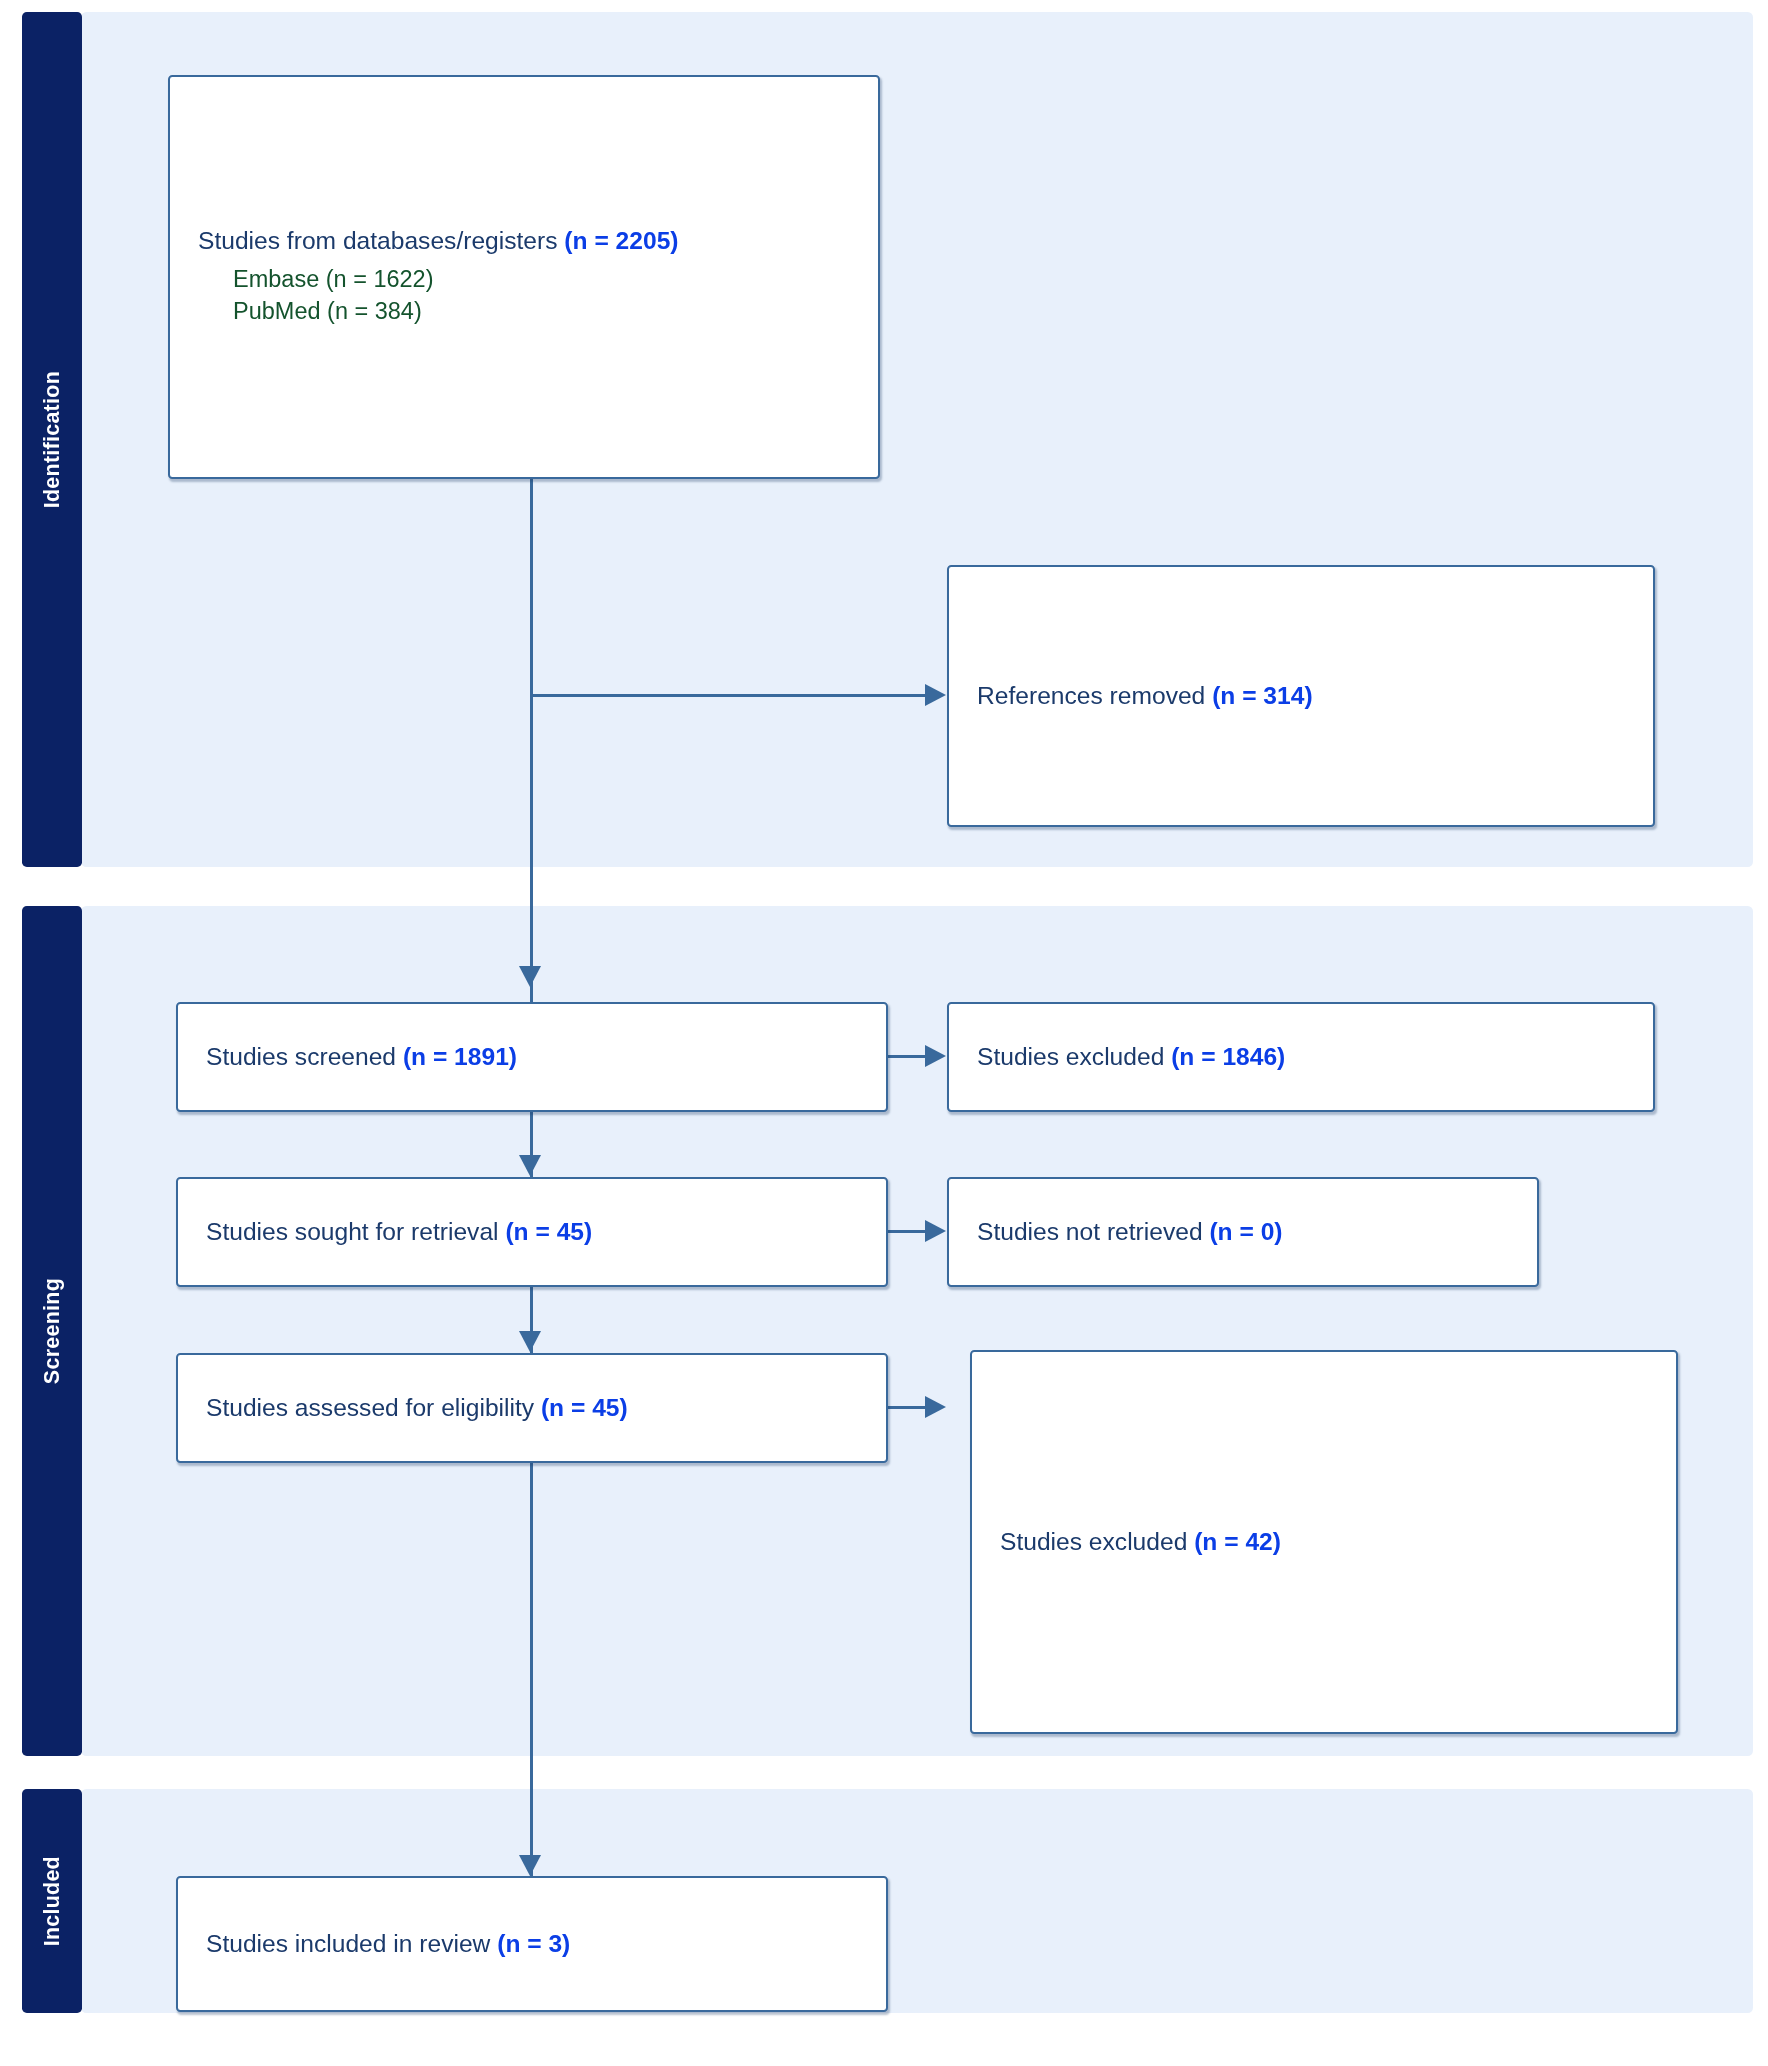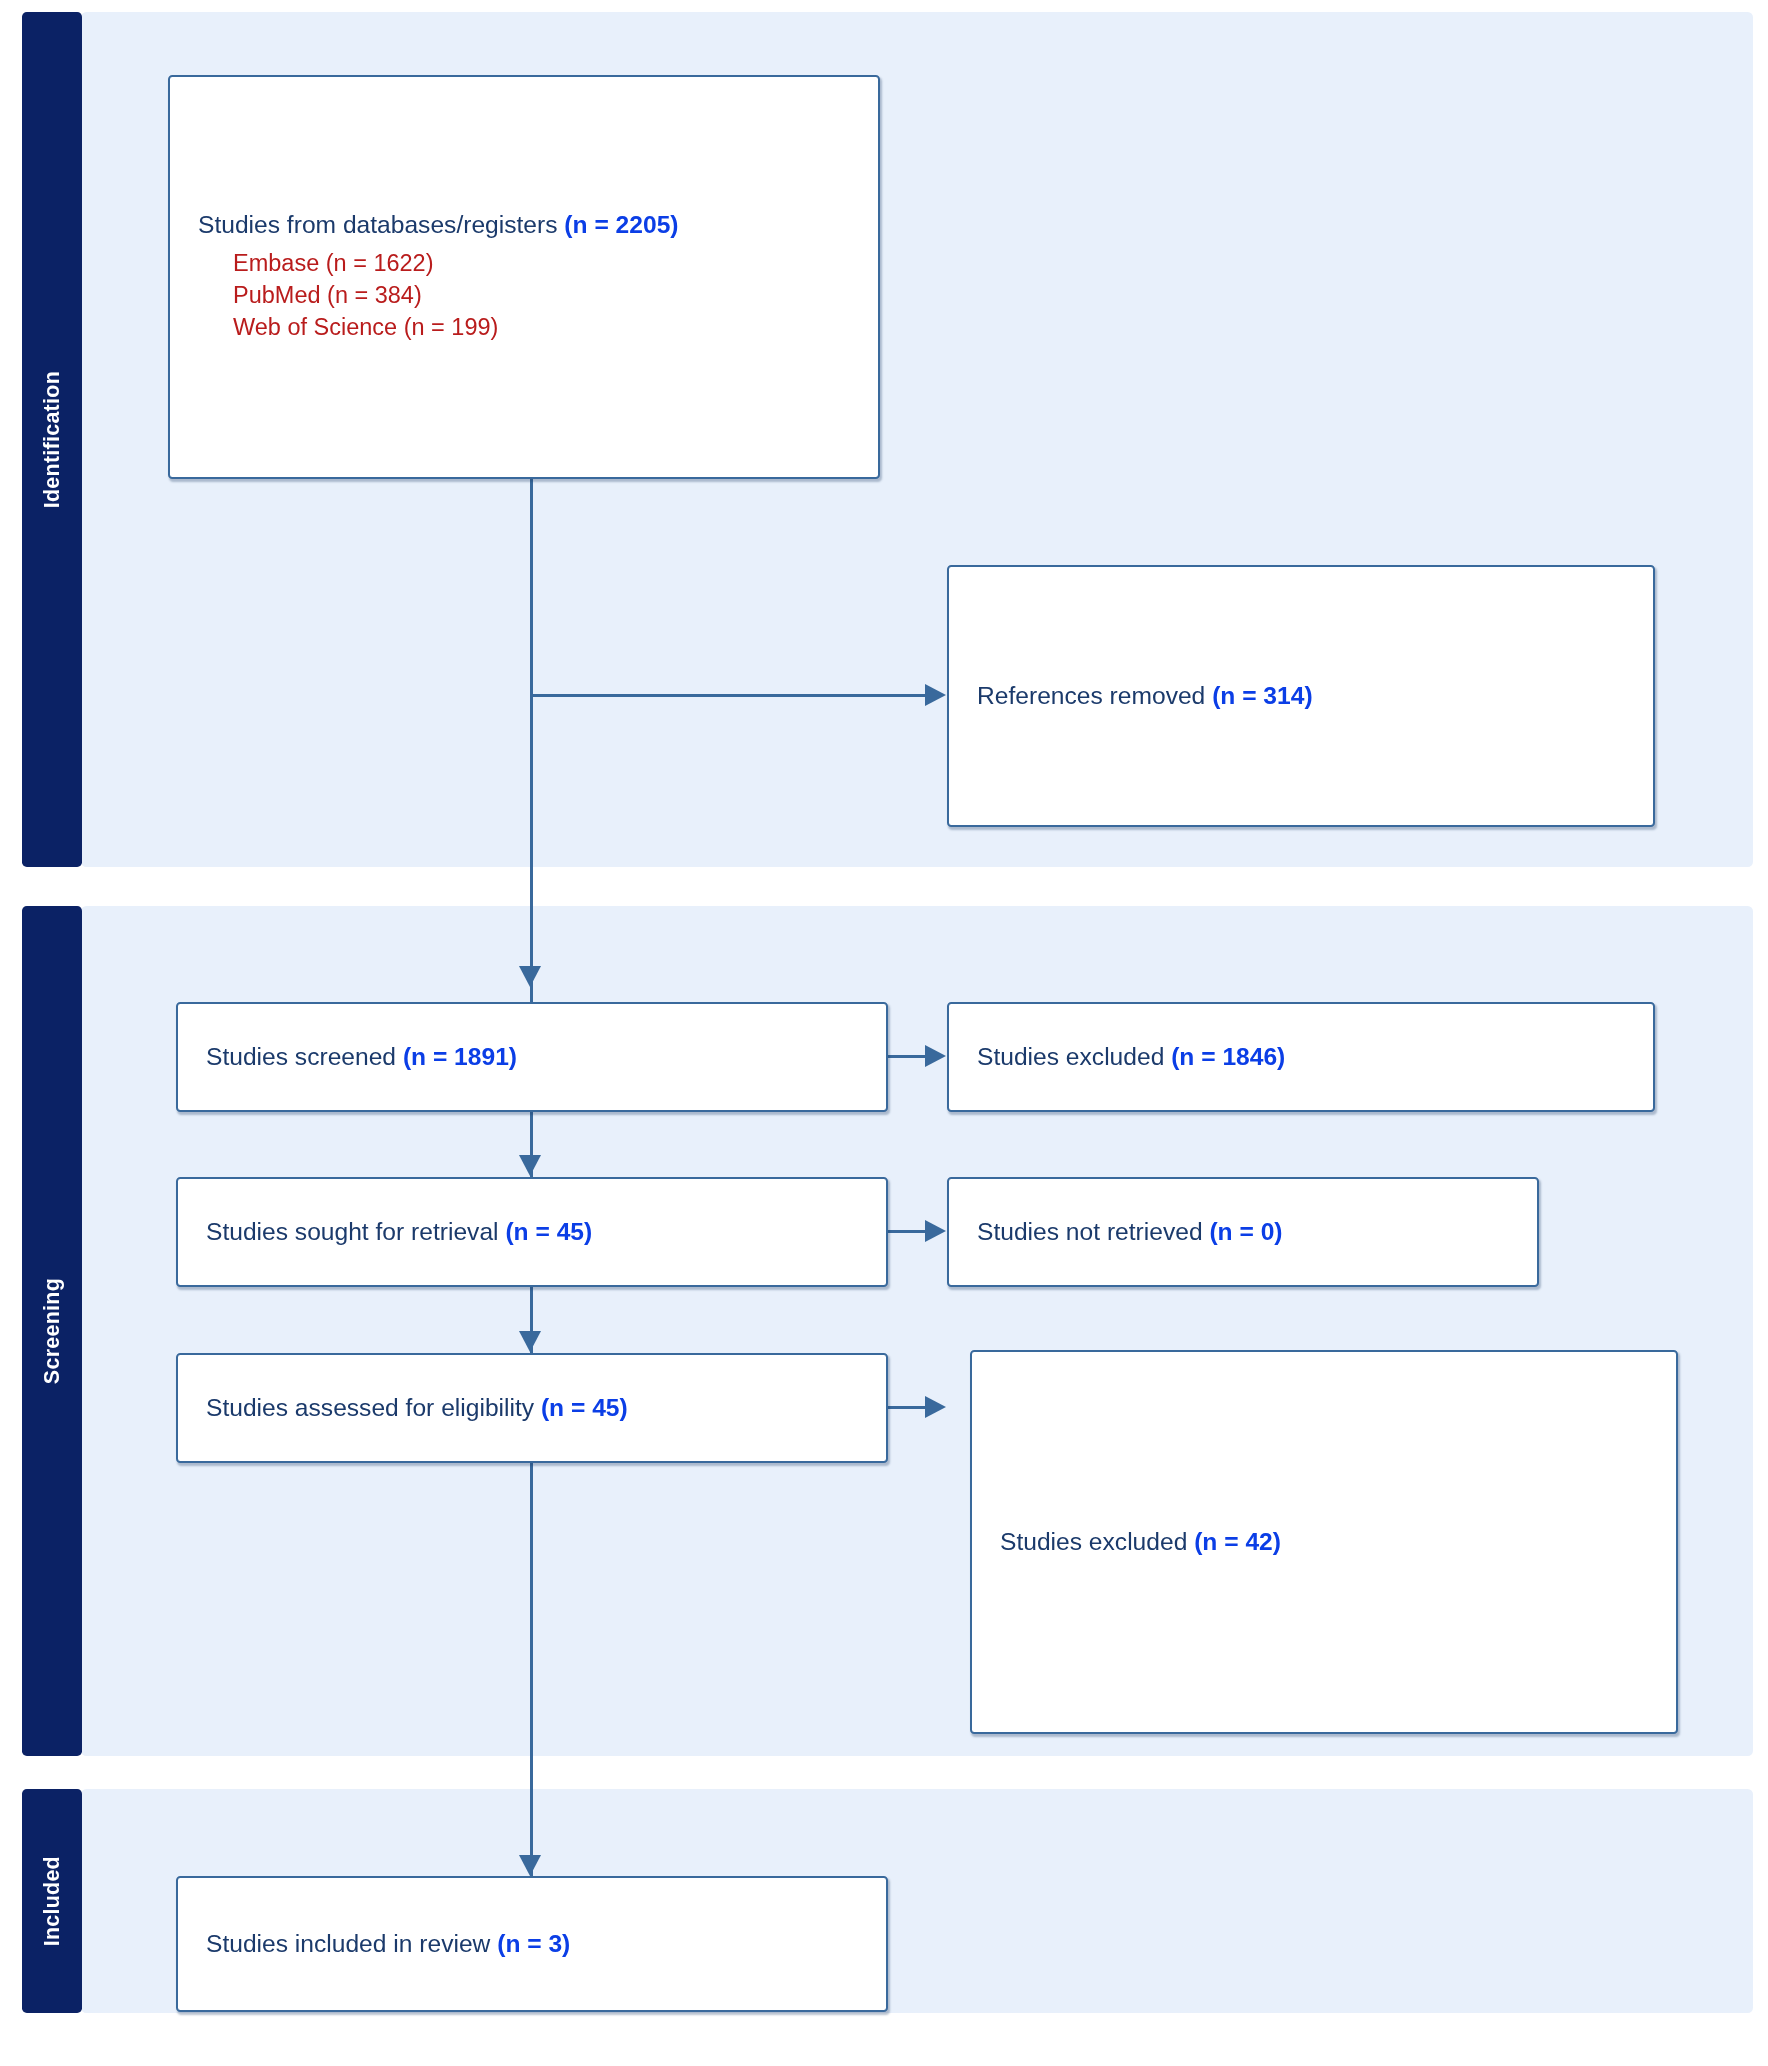--- a/index.html
+++ b/index.html
@@ -89,21 +89,21 @@
     color: #0b3ee6;
     font-weight: bold;
   }
   .sublist {
     margin: 5.3px 0 0 0;
     padding: 0;
     list-style: none;
   }
   .sublist li {
     font-size: 23.5px;
-    color: #b91c1c;
+    color: #14532d;
     line-height: 1.38;
     padding-left: 35px;
     white-space: nowrap;
   }
 
   
   #box-databases   { left: 168px;  top: 75px;  width: 712px; height: 404px; }
   #box-removed     { left: 947px; top: 565px; width: 708px; height: 262px; }
   #box-screened    { left: 176px;  top: 1002px; width: 712px; height: 110px; }
   #box-excluded-1  { left: 947px; top: 1002px; width: 708px; height: 110px; }
@@ -215,21 +215,20 @@
 
   <div class="conn hline" id="branch-excl2-h"></div>
   <div class="arrow-right" id="arrow-excl2"></div>
 
   <div class="pbox" id="box-databases">
     <div class="pbox-inner">
       <div class="ptitle"><span>Studies from databases/registers </span><span class="pn">(n = 2205)</span></div>
       <ul class="sublist">
         <li>Embase (n = 1622)</li>
         <li>PubMed (n = 384)</li>
-        <li>Web of Science (n = 199)</li>
       </ul>
     </div>
   </div>
 
   <div class="pbox" id="box-removed">
     <div class="pbox-inner">
       <div class="ptitle"><span>References removed </span><span class="pn">(n = 314)</span></div>
     </div>
   </div>
 

